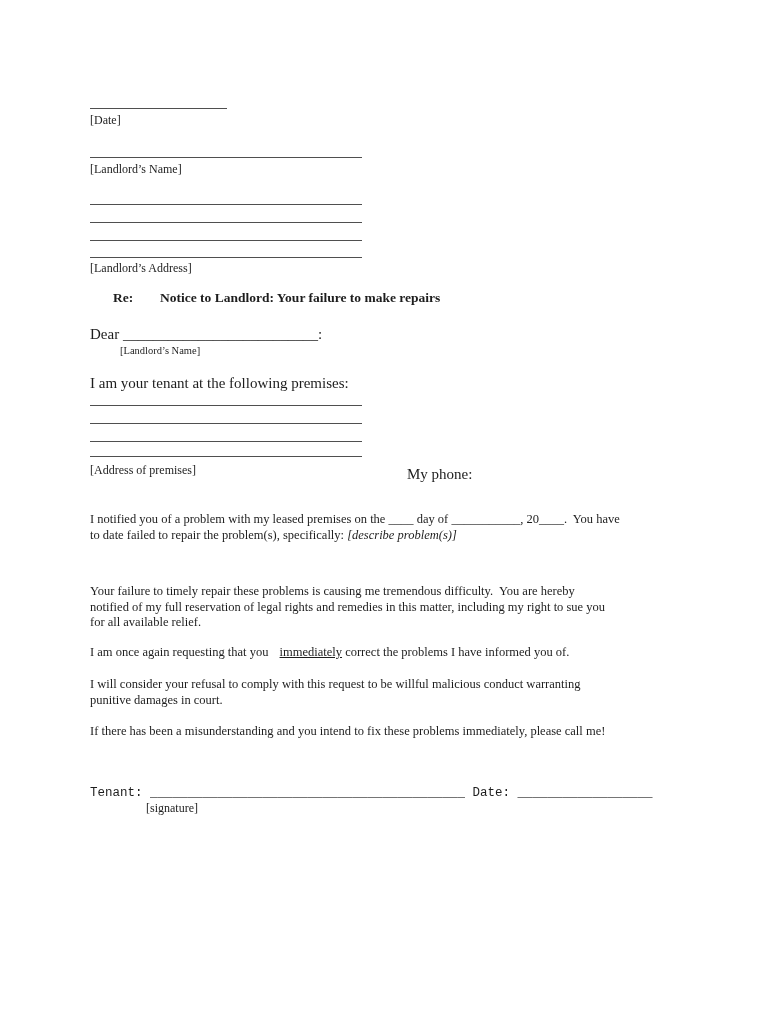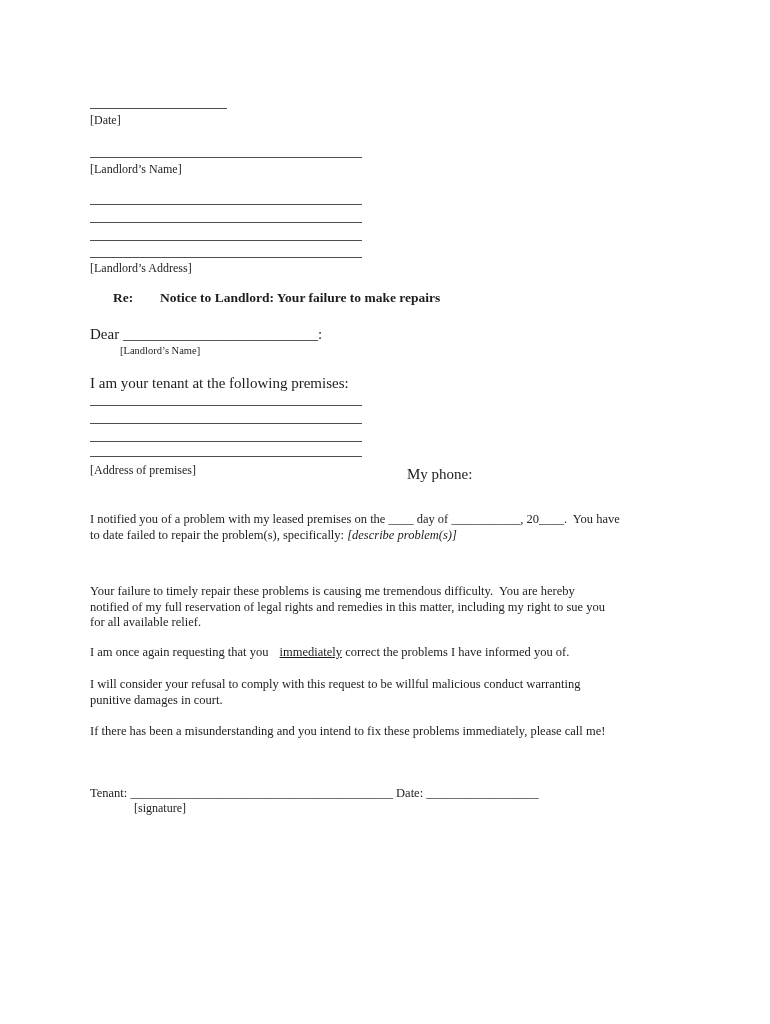--- a/index.html
+++ b/index.html
@@ -58,14 +58,14 @@
 notified of my full reservation of legal rights and remedies in this matter, including my right to sue you
 for all available relief.</div>
 
 <div class="abs body-par" style="top:645px;"><span>I am once again requesting that you</span> <span class="undl">immediately</span> <span>correct the problems I have informed you of.</span></div>
 
 <div class="abs body-par" style="top:677px;">I will consider your refusal to comply with this request to be willful malicious conduct warranting
 punitive damages in court.</div>
 
 <div class="abs body-par" style="top:724px;">If there has been a misunderstanding and you intend to fix these problems immediately, please call me!</div>
 
-<div class="abs sigline" style="top:786px;">Tenant: __________________________________________ Date: __________________</div>
-<div class="lbl" style="position:absolute;left:134px;top:802px;">[signature]</div>
+<div class="abs sigline" style="top:786px;font-family:Liberation Mono, monospace;">Tenant: __________________________________________ Date: __________________</div>
+<div class="lbl" style="position:absolute;left:146px;top:802px;">[signature]</div>
 
 </body></html>

